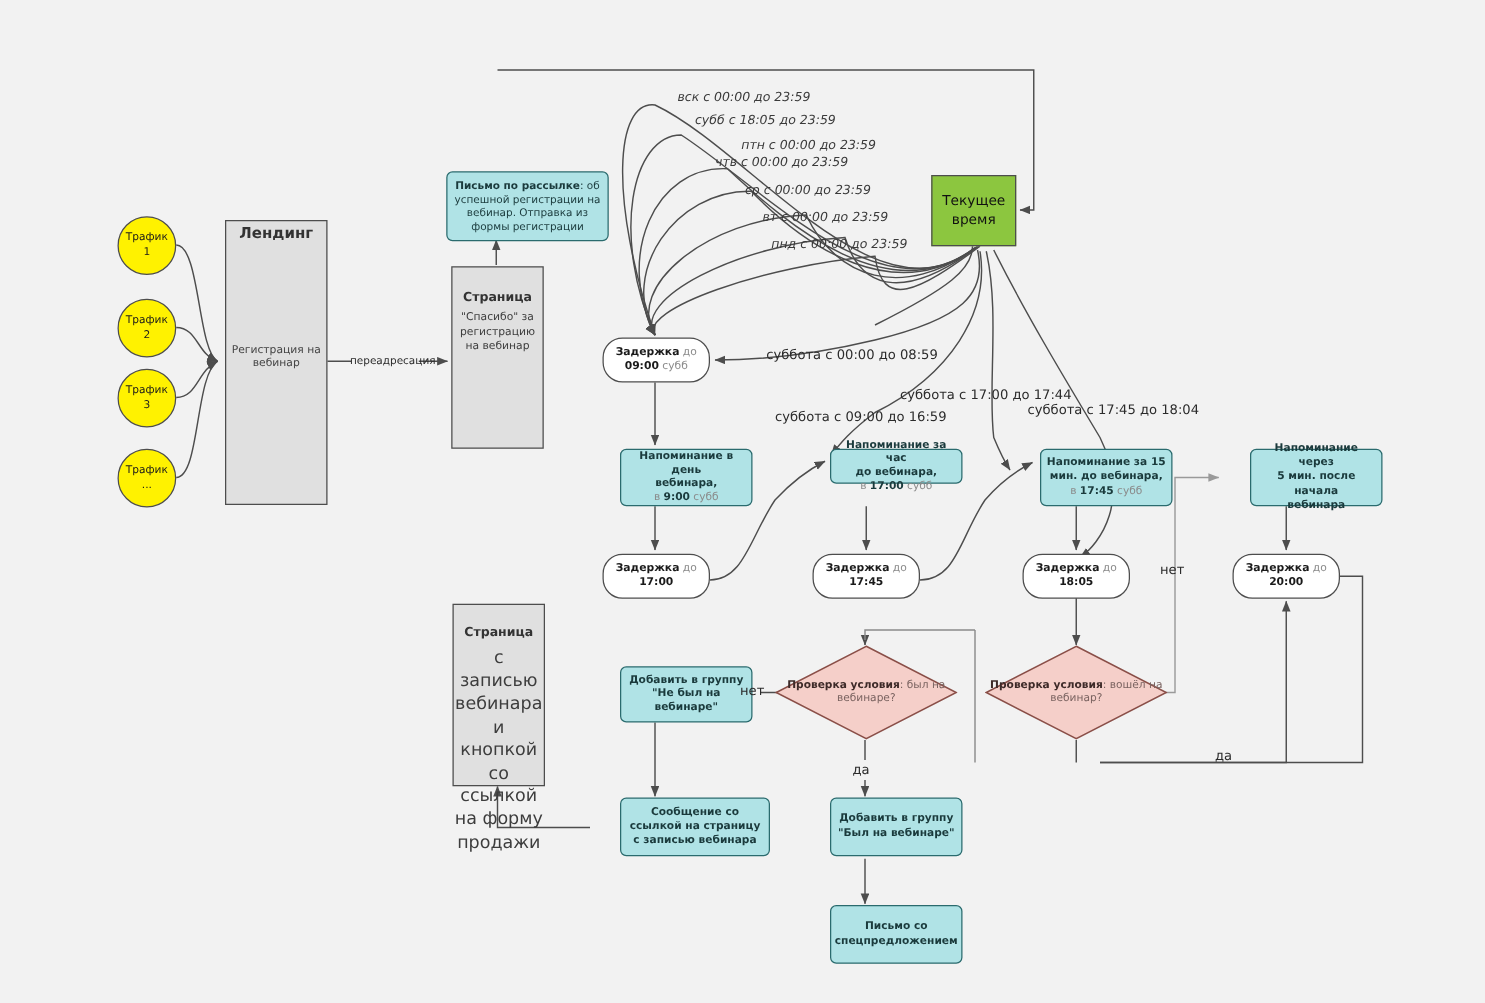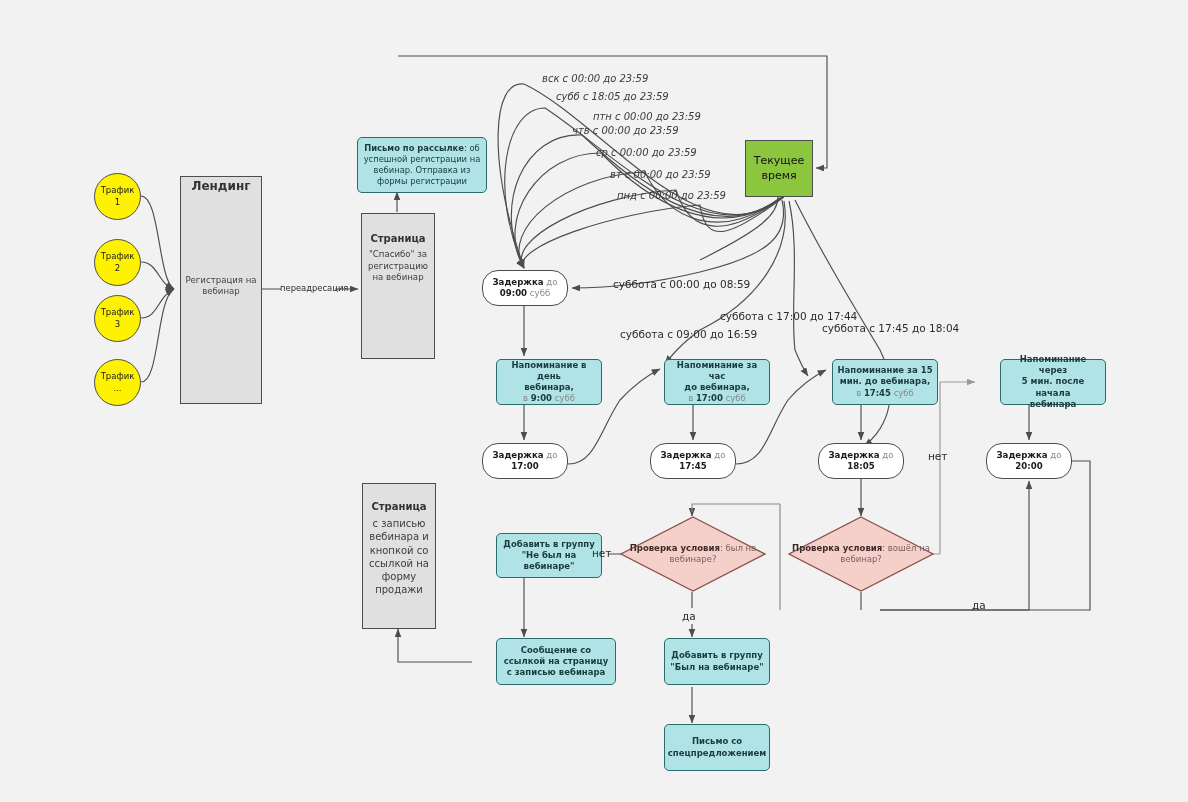--- a/index.html
+++ b/index.html
@@ -181,21 +181,21 @@
     </div>
   </div>
 
   <div class="node n-teal" style="left:472px;top:359px;width:106px;height:46px;">
     <div class="txt b" style="font-size:8.5px;">
       <span>Напоминание в день</span><br>
       <span>вебинара,</span><br>
       <span class="dim">в </span><span>9:00</span><span class="dim"> субб</span>
     </div>
   </div>
-  <div class="node n-teal" style="left:640px;top:359px;width:106px;height:46px;">
+  <div class="node n-teal" style="left:640px;top:359px;width:106px;height:28px;">
     <div class="txt b" style="font-size:8.5px;">
       <span>Напоминание за час</span><br>
       <span>до вебинара,</span><br>
       <span class="dim">в </span><span>17:00</span><span class="dim"> субб</span>
     </div>
   </div>
   <div class="node n-teal" style="left:808px;top:359px;width:106px;height:46px;">
     <div class="txt b" style="font-size:8.5px;">
       <span>Напоминание за 15</span><br>
       <span>мин. до вебинара,</span><br>
@@ -230,21 +230,21 @@
   </div>
   <div class="node n-white" style="left:986px;top:443px;width:86px;height:36px;">
     <div class="txt" style="font-size:8.6px;">
       <span class="b">Задержка</span><span class="dim"> до</span><br>
       <span class="b">20:00</span>
     </div>
   </div>
 
   <div class="node n-gray" style="left:362px;top:483px;width:74px;height:146px;flex-direction:column;justify-content:flex-start;">
     <div class="txt b" style="font-size:10px;margin-top:14px;">Страница</div>
-    <div class="txt" style="font-size:10px;color:#3d3d3d;">с записью вебинара и кнопкой со ссылкой на форму продажи</div>
+    <div class="txt" style="font-size:14px;color:#3d3d3d;">с записью вебинара и кнопкой со ссылкой на форму продажи</div>
   </div>
 
   <div class="node n-diamond" style="left:620px;top:516px;width:146px;height:76px;">
     <svg class="diamond-shape" viewBox="0 0 146 76" preserveAspectRatio="none">
       <polygon points="73,1 145,38 73,75 1,38" fill="#f5cfc9" stroke="#8a4f48" stroke-width="1.2"></polygon>
     </svg>
     <div class="diamond-label txt" style="font-size:8.5px;">
       <span class="b">Проверка условия</span><span class="dim" style="color:#7a6360;">: был на вебинаре?</span>
     </div>
   </div>

